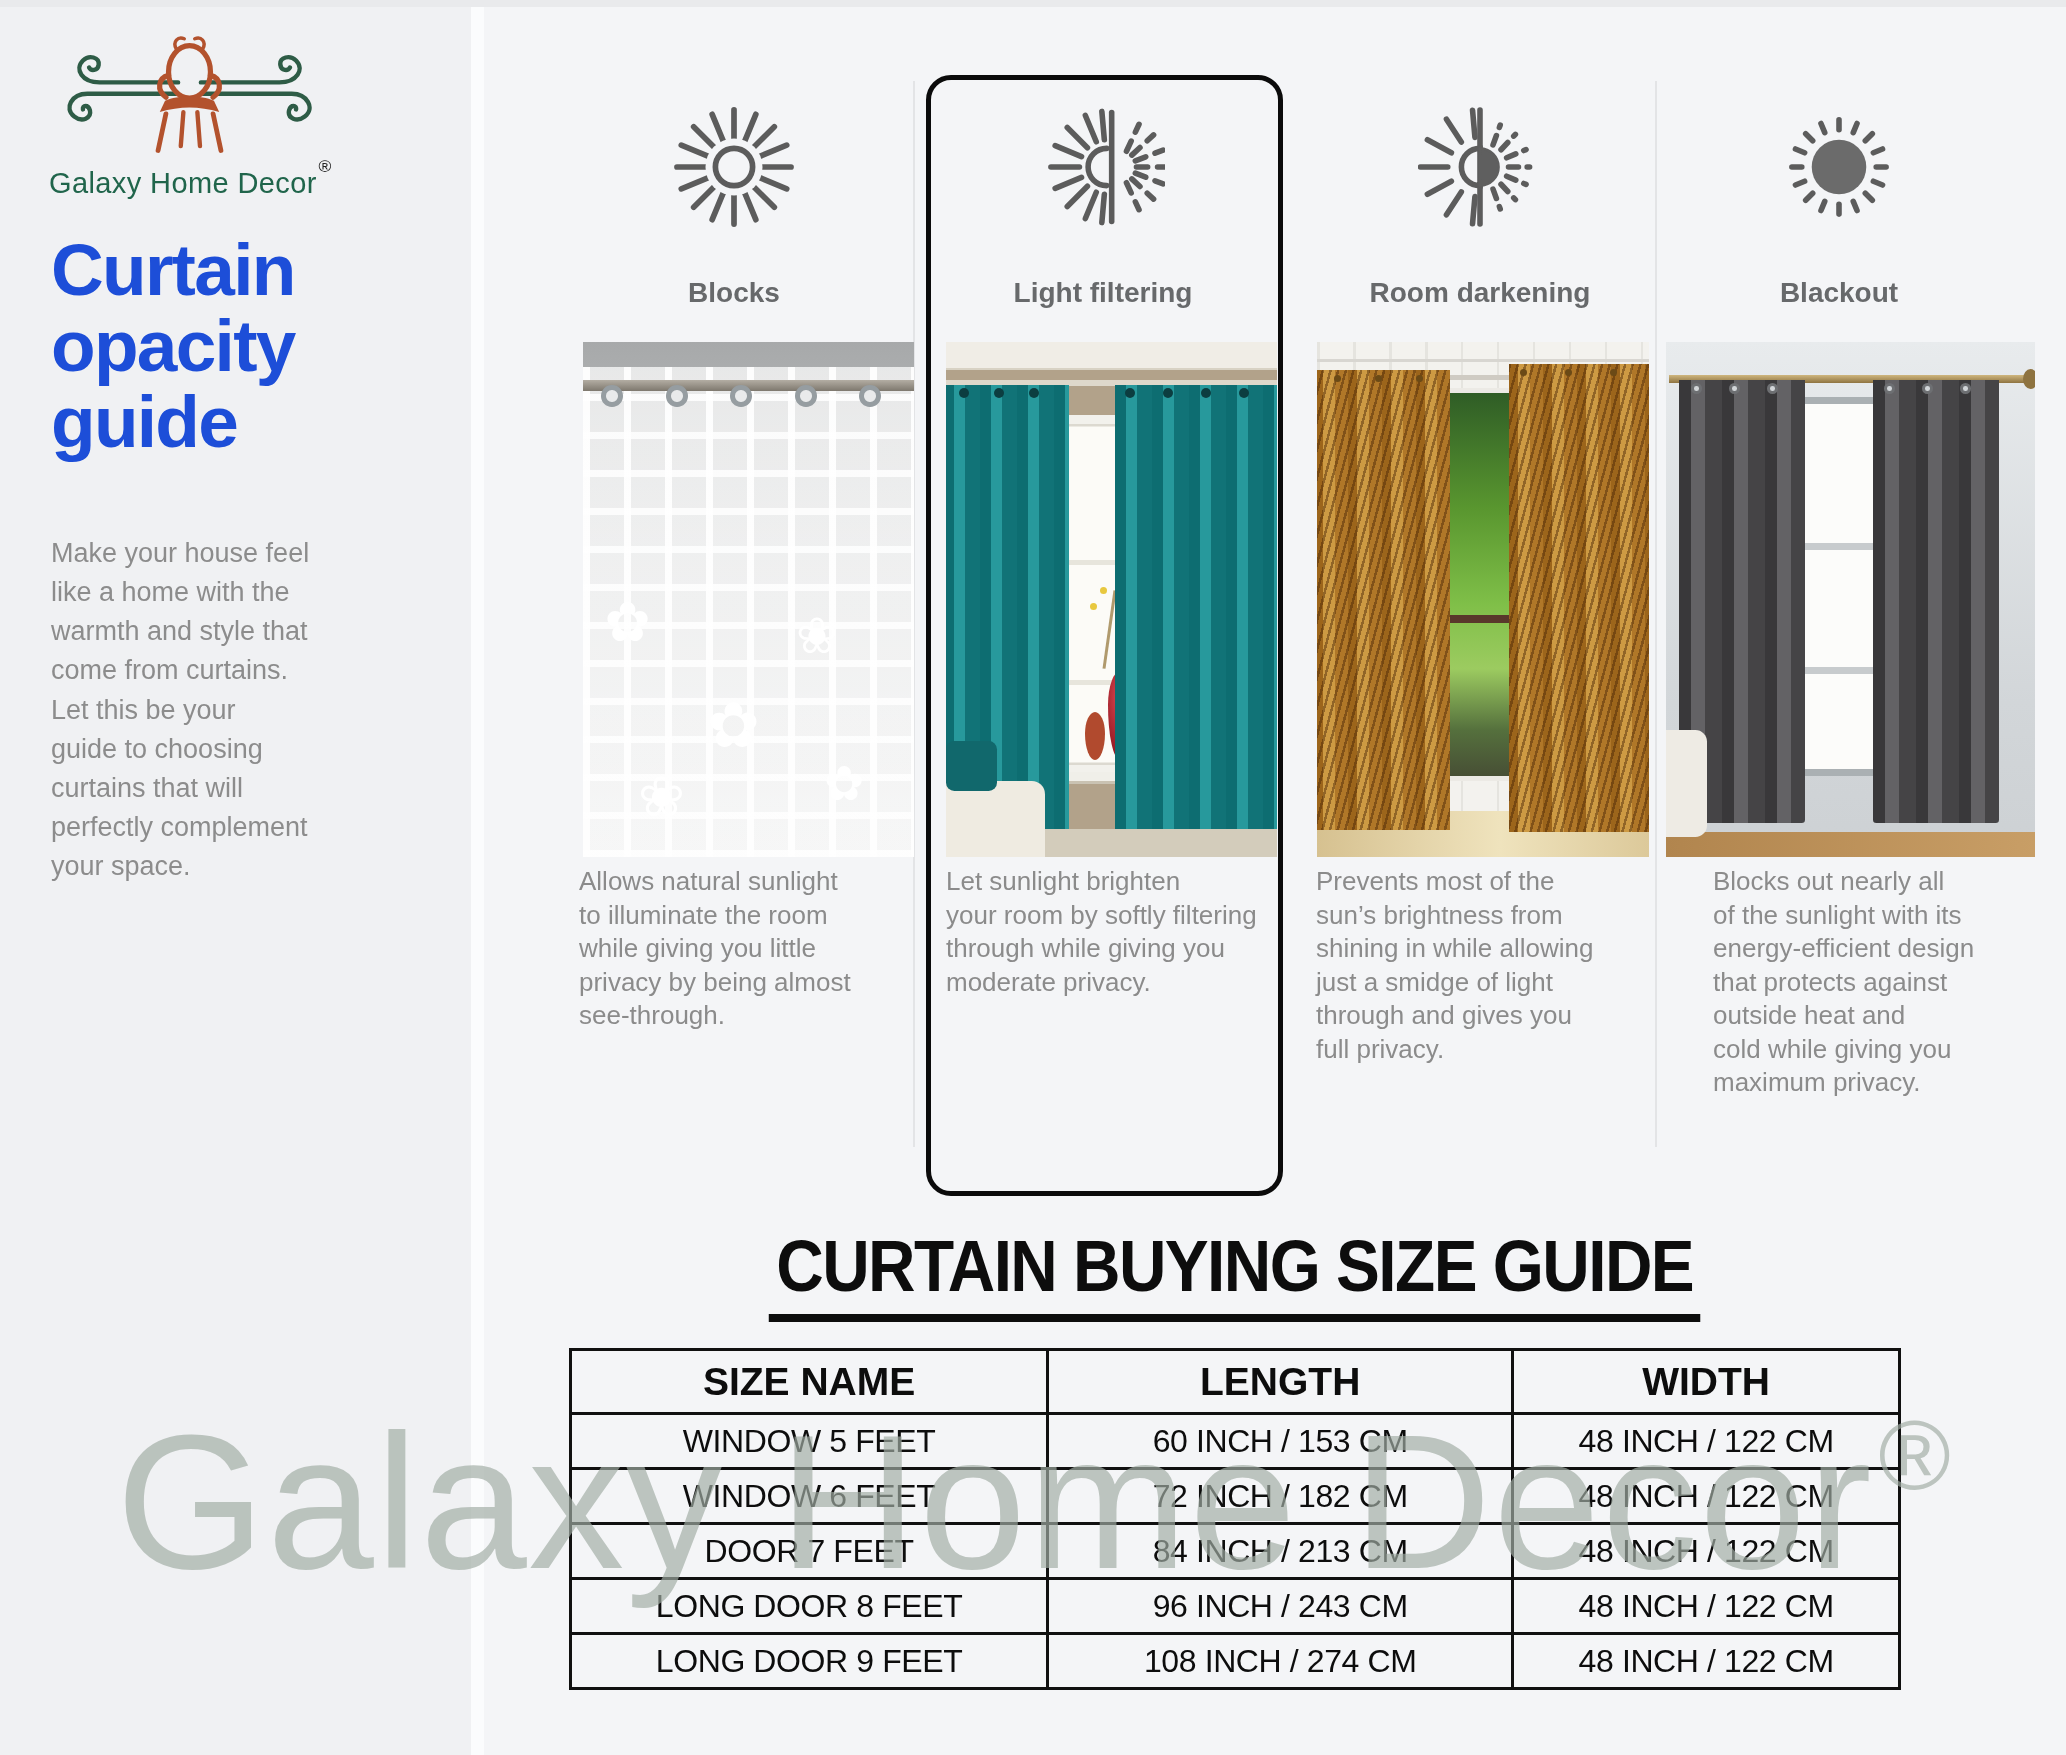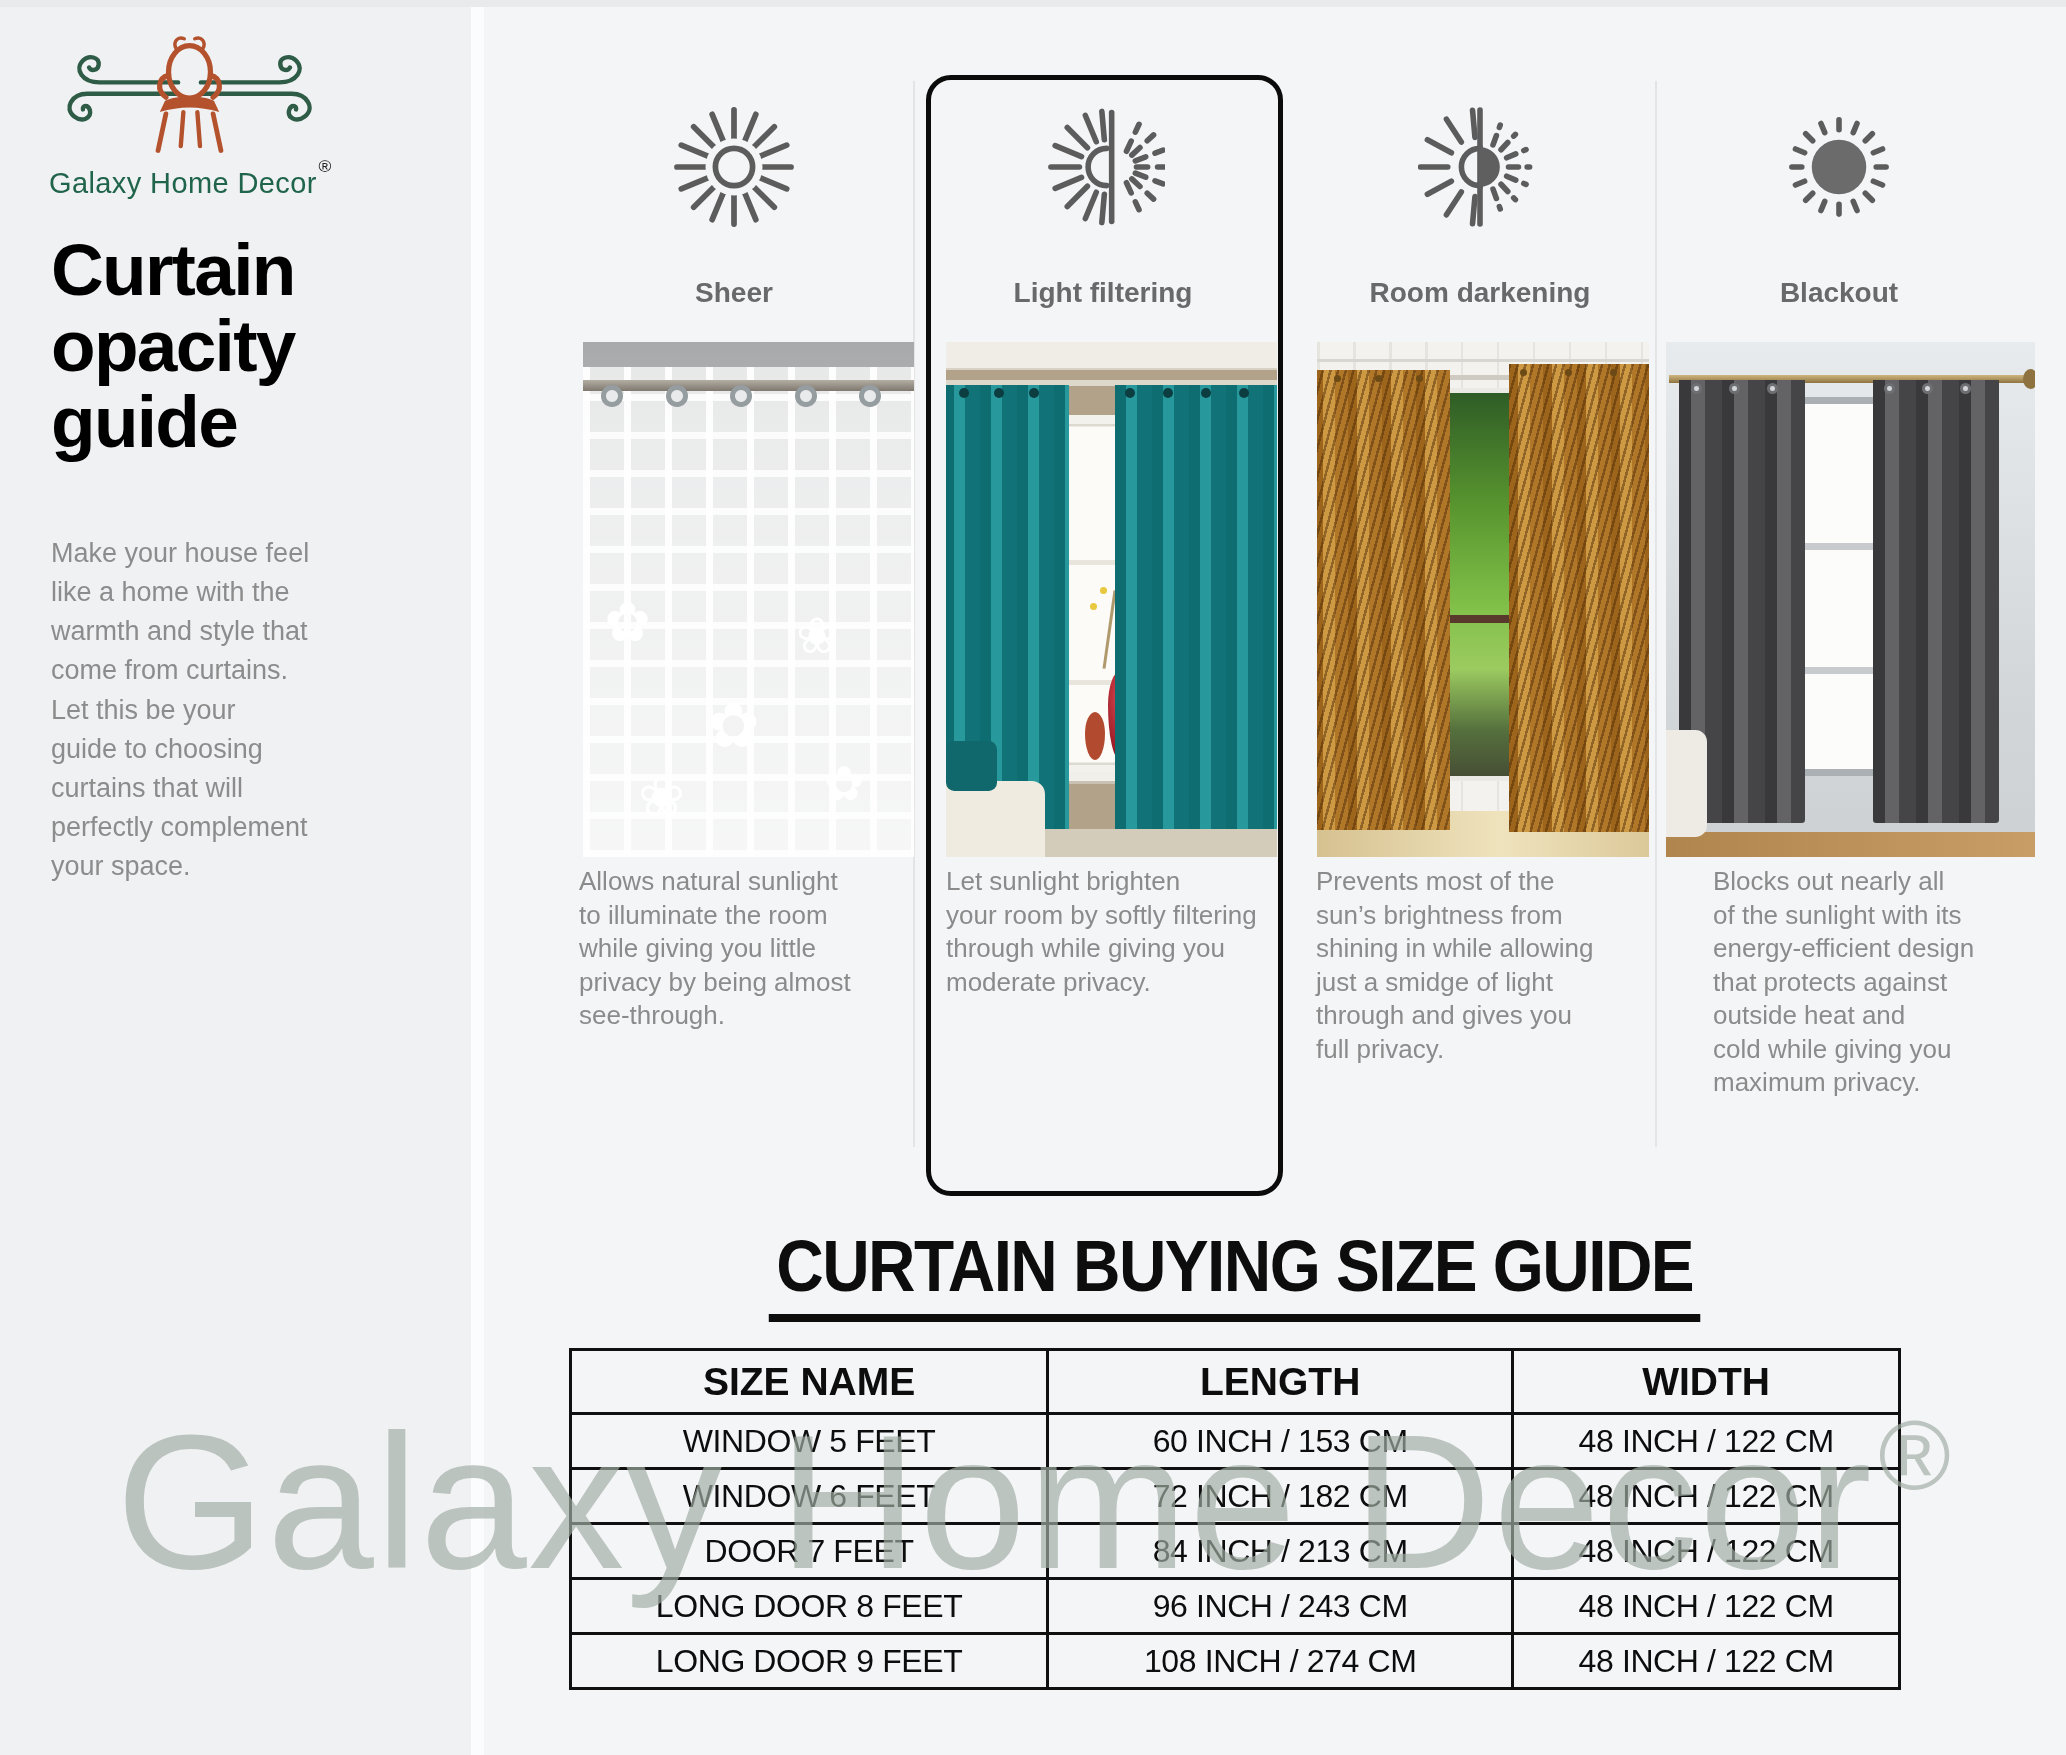--- a/index.html
+++ b/index.html
@@ -7,21 +7,21 @@
   .canvas {
     position:relative; width:2066px; height:1756px; overflow:hidden;
     background:#f4f5f7; font-family:"Liberation Sans", sans-serif;margin-top:7px;
   }
   
   .sidebar { position:absolute; left:0; top:0; width:471px; height:100%; background:#f0f1f3; }
   .sidebar-gap { position:absolute; left:471px; top:0; width:13.2px; height:100%; background:#fbfcfd; }
   .logo { position:absolute; left:45px; top:23px; width:289px; text-align:center; }
   .brand-line { margin-top:1.7px; font-size:29px; color:#20654b; letter-spacing:0.4px; white-space:nowrap; }
   .brand-line sup { font-size:17.4px; color:#222; position:relative; top:-10px; left:1.7px; }
-  .page-title { position:absolute; left:51px; top:225px; font-size:73px; font-weight:bold; color:#000000;
+  .page-title { position:absolute; left:51px; top:225px; font-size:73px; font-weight:bold; color:#1d4ed8;
     line-height:1.04; letter-spacing:-1.7px; white-space:pre-line; }
   .intro { position:absolute; left:51px; top:527px; width:289px; font-size:27px; line-height:1.45;
     color:#8c8c8c; white-space:pre-line; }
   
   .col-icon { position:absolute; top:98px; width:124px; height:124px; }
   .col-label { position:absolute; top:270px; width:248px; text-align:center; font-size:28px; font-weight:bold; color:#67696b; }
   .col-desc { position:absolute; top:858px; font-size:26px; line-height:1.29; color:#8b8b8b; white-space:pre-line; }
   .column-divider { position:absolute; top:74px; width:1.7px; height:1066px; background:#e3e4e6; }
   .highlight-box { position:absolute; left:926px; top:68px; width:357px; height:1121px;
     border:5px solid #0b0b0b; border-radius:25px; z-index:6; pointer-events:none; }
@@ -227,21 +227,21 @@
       <line x1="30" y1="0" x2="38" y2="0" transform="rotate(202.5)"></line>
       <line x1="30" y1="0" x2="38" y2="0" transform="rotate(225)"></line>
       <line x1="30" y1="0" x2="38" y2="0" transform="rotate(247.5)"></line>
       <line x1="30" y1="0" x2="38" y2="0" transform="rotate(270)"></line>
       <line x1="30" y1="0" x2="38" y2="0" transform="rotate(292.5)"></line>
       <line x1="30" y1="0" x2="38" y2="0" transform="rotate(315)"></line>
       <line x1="30" y1="0" x2="38" y2="0" transform="rotate(337.5)"></line>
     </g>
   </svg>
 
-  <div class="col-label" style="left:610px">Sheer</div>
+  <div class="col-label" style="left:610px">Blocks</div>
   <div class="col-label" style="left:979px">Light filtering</div>
   <div class="col-label" style="left:1356px">Room darkening</div>
   <div class="col-label" style="left:1715px">Blackout</div>
 
   <div class="scene s1" aria-label="White sheer lace curtain with floral grid pattern hanging from a metal rod">
     <div class="lace"></div>
     <div class="rod"></div>
     <span class="grommet" style="left:18px"></span>
     <span class="grommet" style="left:83px"></span>
     <span class="grommet" style="left:147px"></span>

